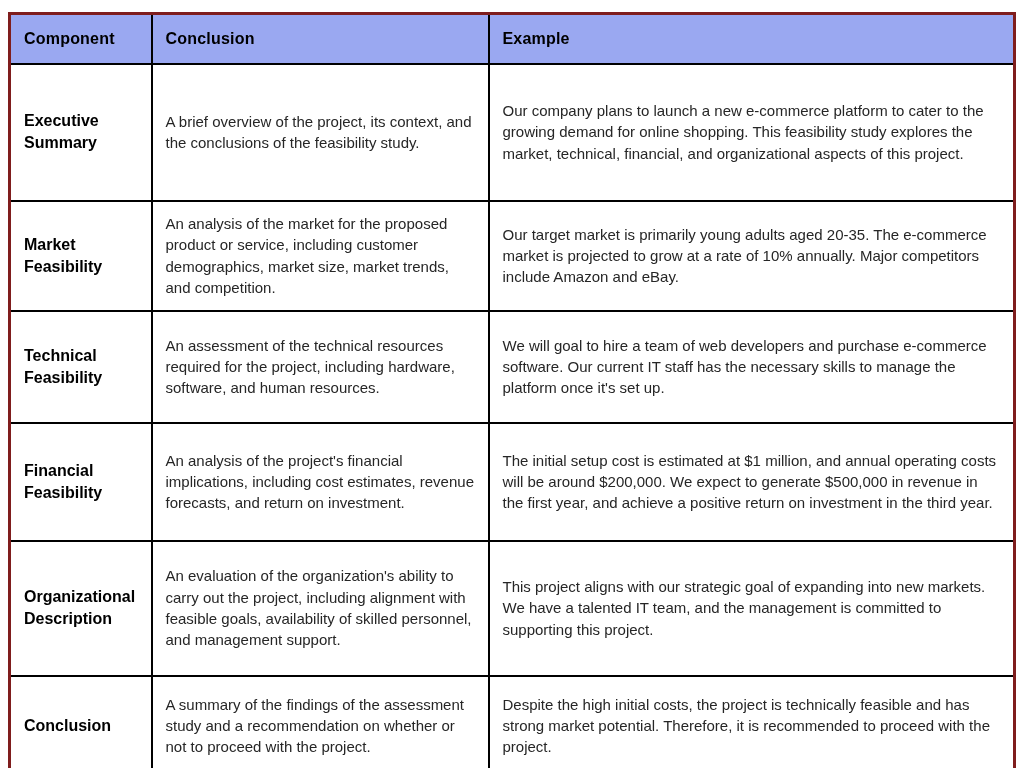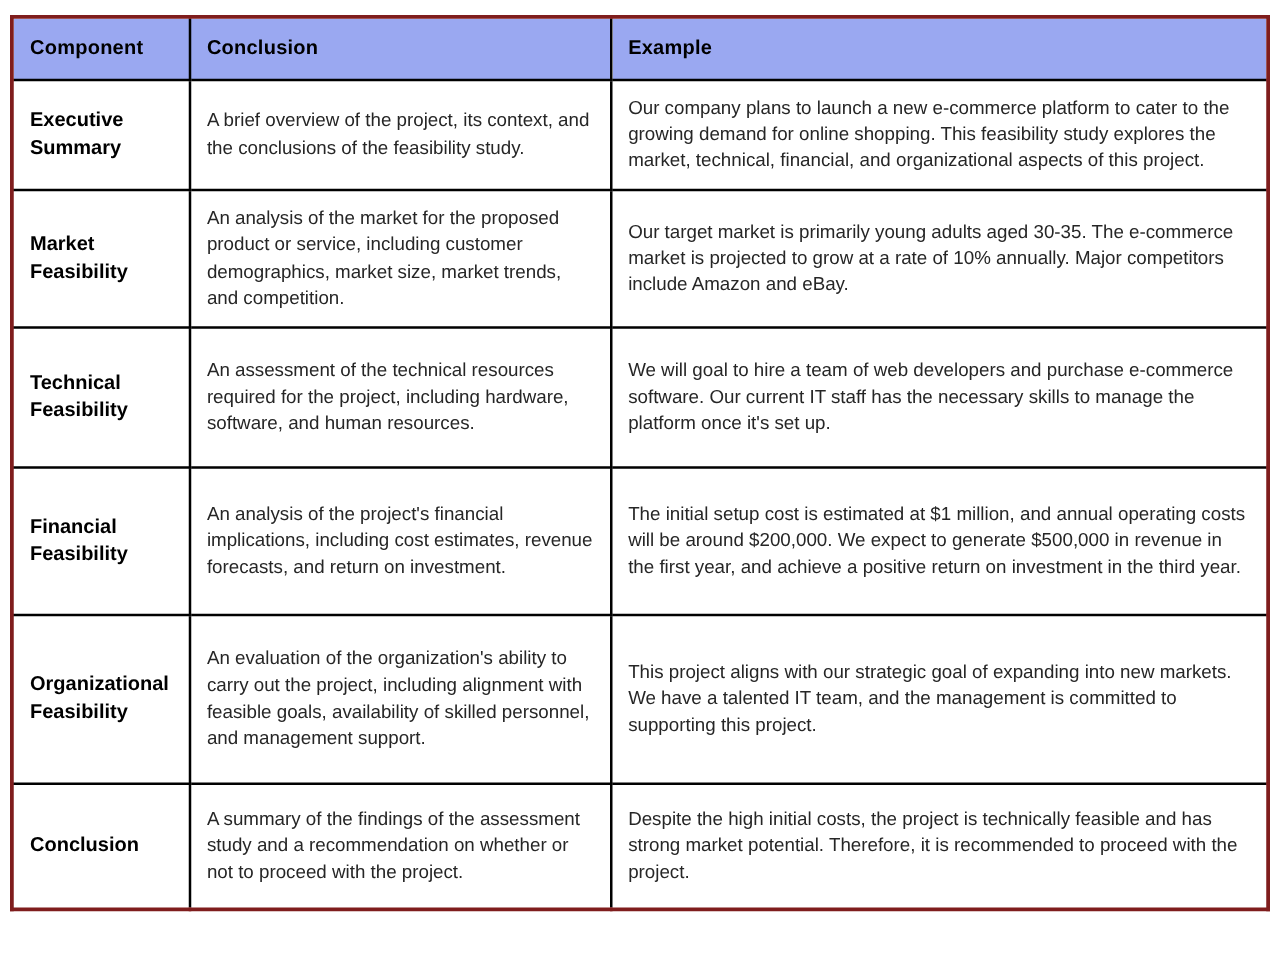--- a/index.html
+++ b/index.html
@@ -43,21 +43,21 @@
     font-size: 15px;
     line-height: 1.42;
   }
   td.component-cell {
     color: #000000;
     font-weight: bold;
     font-size: 16px;
     line-height: 1.35;
   }
   
-  tbody tr:nth-child(1) { height: 88px; }
+  tbody tr:nth-child(1) { height: 137px; }
   tbody tr:nth-child(2) { height: 110px; }
   tbody tr:nth-child(3) { height: 112px; }
   tbody tr:nth-child(4) { height: 118px; }
   tbody tr:nth-child(5) { height: 135px; }
   tbody tr:nth-child(6) { height: 101px; }
   col.col-component { width: 142px; }
   col.col-description { width: 337px; }
   col.col-example { width: auto; }
 </style>
 </head>
@@ -79,34 +79,34 @@
     </thead>
     <tbody>
       <tr>
         <td class="component-cell">Executive Summary</td>
         <td>A brief overview of the project, its context, and the conclusions of the feasibility study.</td>
         <td>Our company plans to launch a new e-commerce platform to cater to the growing demand for online shopping. This feasibility study explores the market, technical, financial, and organizational aspects of this project.</td>
       </tr>
       <tr>
         <td class="component-cell">Market Feasibility</td>
         <td>An analysis of the market for the proposed product or service, including customer demographics, market size, market trends, and competition.</td>
-        <td>Our target market is primarily young adults aged 30-35. The e-commerce market is projected to grow at a rate of 10% annually. Major competitors include Amazon and eBay.</td>
+        <td>Our target market is primarily young adults aged 20-35. The e-commerce market is projected to grow at a rate of 10% annually. Major competitors include Amazon and eBay.</td>
       </tr>
       <tr>
         <td class="component-cell">Technical Feasibility</td>
         <td>An assessment of the technical resources required for the project, including hardware, software, and human resources.</td>
         <td>We will goal to hire a team of web developers and purchase e-commerce software. Our current IT staff has the necessary skills to manage the platform once it's set up.</td>
       </tr>
       <tr>
         <td class="component-cell">Financial Feasibility</td>
         <td>An analysis of the project's financial implications, including cost estimates, revenue forecasts, and return on investment.</td>
         <td>The initial setup cost is estimated at $1 million, and annual operating costs will be around $200,000. We expect to generate $500,000 in revenue in the first year, and achieve a positive return on investment in the third year.</td>
       </tr>
       <tr>
-        <td class="component-cell">Organizational Feasibility</td>
+        <td class="component-cell">Organizational Description</td>
         <td>An evaluation of the organization's ability to carry out the project, including alignment with feasible goals, availability of skilled personnel, and management support.</td>
         <td>This project aligns with our strategic goal of expanding into new markets. We have a talented IT team, and the management is committed to supporting this project.</td>
       </tr>
       <tr>
         <td class="component-cell">Conclusion</td>
         <td>A summary of the findings of the assessment study and a recommendation on whether or not to proceed with the project.</td>
         <td>Despite the high initial costs, the project is technically feasible and has strong market potential. Therefore, it is recommended to proceed with the project.</td>
       </tr>
     </tbody>
   </table>

